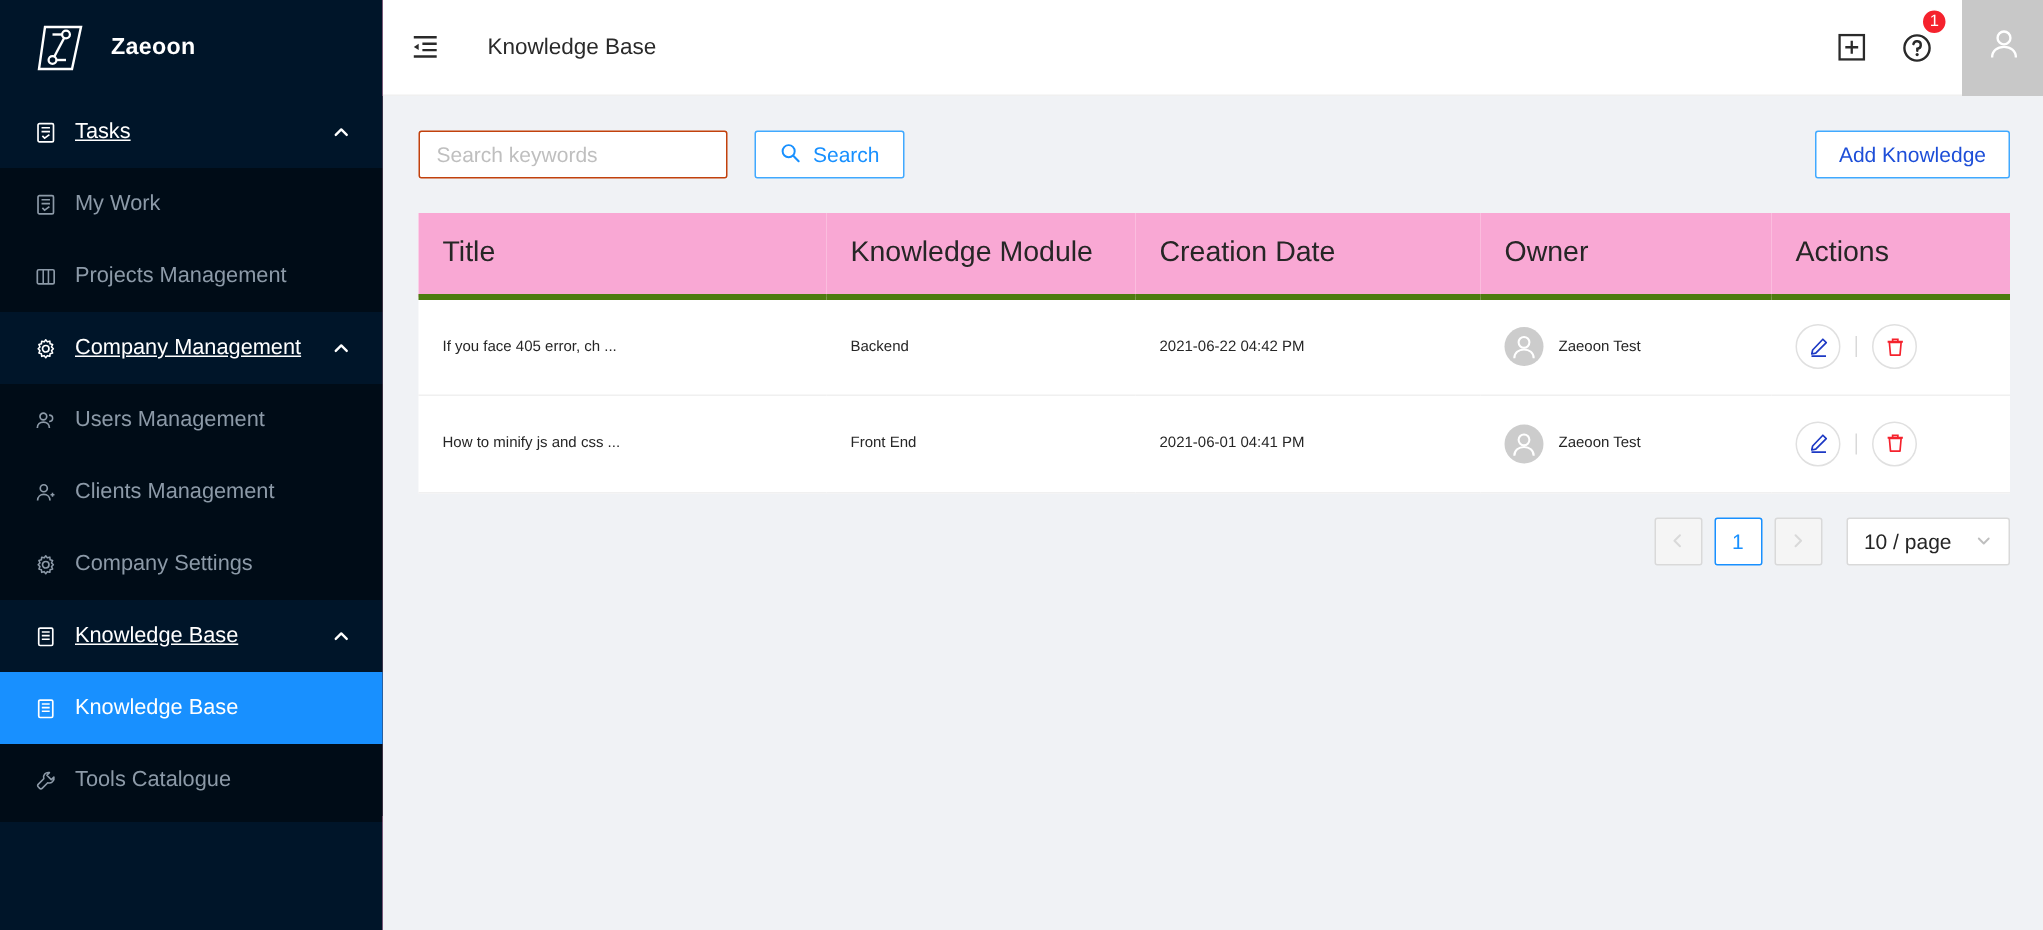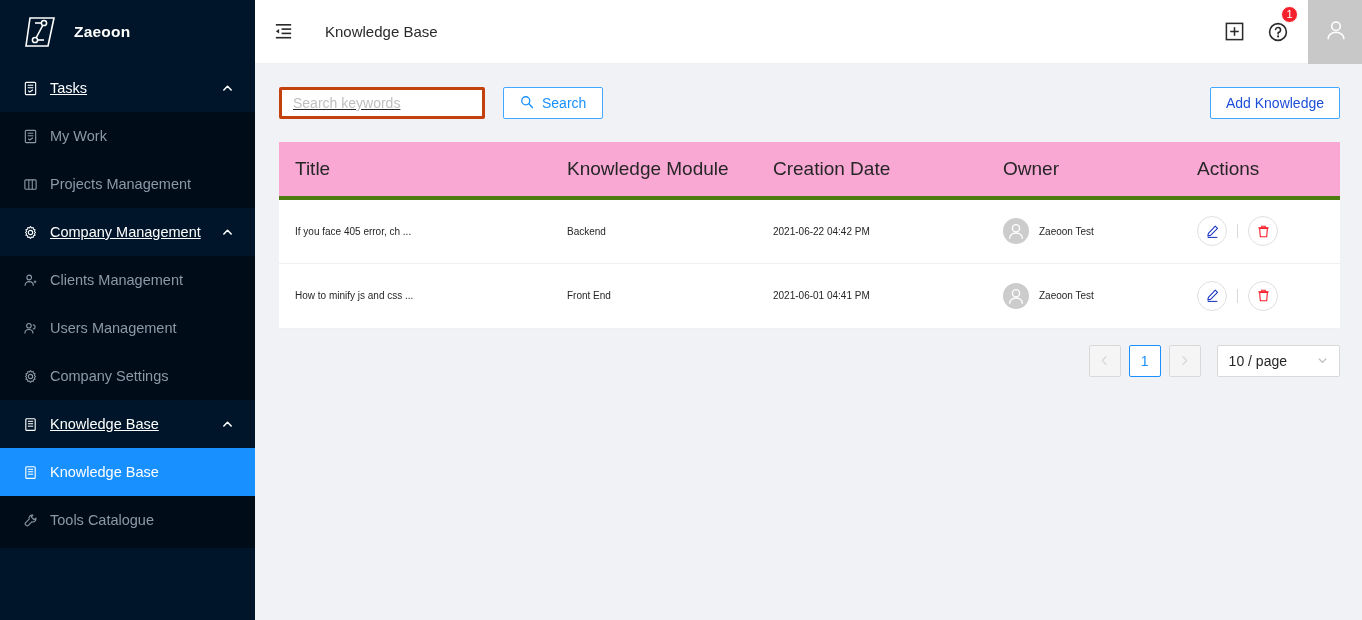--- a/index.html
+++ b/index.html
@@ -96,26 +96,25 @@
     cursor: pointer; margin-left: 8px;
   }
 
   
   .content { flex: 1 1 auto; padding: 0 24px; overflow: hidden; }
   .toolbar {
     height: 78px; display: flex; align-items: center; gap: 18px;
   }
   .search-input {
     width: 206px; height: 32px;
-    border: 3px solid #c2410c; border-radius: 2px;
+    border: 1px solid #c2410c; border-radius: 2px;
     background: #fff; padding: 0 11px;
     font-size: 14px; color: #262626;
     font-family: "Liberation Sans", sans-serif;
     outline: none;
-    text-decoration: underline;
   }
   .search-input::placeholder { color: #bfbfbf; }
   .btn-search {
     height: 32px; padding: 0 16px;
     border: 1px solid #40a9ff; border-radius: 2px;
     background: #fff; color: #1890ff; font-size: 14px;
     display: inline-flex; align-items: center; gap: 8px;
     cursor: pointer; font-family: "Liberation Sans", sans-serif;
   }
   .toolbar-spacer { flex: 1 1 auto; }
@@ -172,21 +171,21 @@
     border-radius: 2px; background: #fff;
     display: inline-flex; align-items: center; justify-content: center;
     font-size: 14px; color: #262626; cursor: pointer;
     font-family: "Liberation Sans", sans-serif; padding: 0 6px;
   }
   .pg-btn.disabled { color: #d9d9d9; background: #f5f5f5; cursor: not-allowed; }
   .pg-btn.active { border-color: #1890ff; color: #1890ff; }
   .pg-select {
     height: 32px; border: 1px solid #d9d9d9; border-radius: 2px;
     background: #fff; display: inline-flex; align-items: center;
-    gap: 30px; padding: 0 11px; font-size: 14px; color: #262626;
+    gap: 16px; padding: 0 11px; font-size: 14px; color: #262626;
     cursor: pointer; margin-left: 8px;
   }
 </style>
 </head>
 <body>
 
 <div class="app">
 
   <aside class="sidebar">
 
@@ -257,37 +256,37 @@
         <span class="chev">
           <svg viewBox="0 0 12 12" width="11" height="11">
             <path d="M2 7.6 L6 3.6 L10 7.6" fill="none" stroke="#ffffff" stroke-width="1.7" stroke-linecap="round" stroke-linejoin="round"></path>
           </svg>
         </span>
       </div>
       <div class="sub-list">
         <div class="sub-item">
           <span class="sicon">
             <svg viewBox="0 0 16 16" width="15" height="15">
+              <circle cx="6.3" cy="5" r="2.4" fill="none" stroke="#8c9aa8" stroke-width="1.2"></circle>
+              <path d="M2 13.2 c0-2.6 1.9-4.2 4.3-4.2 s4.3 1.6 4.3 4.2" fill="none" stroke="#8c9aa8" stroke-width="1.2"></path>
+              <path d="M10.4 4 c1.5 0 2.5 1 2.5 2.3 s-1 2.3-2.5 2.3" fill="none" stroke="#8c9aa8" stroke-width="1.1"></path>
+            </svg>
+          </span>
+          <span>Users Management</span>
+        </div>
+        <div class="sub-item">
+          <span class="sicon">
+            <svg viewBox="0 0 16 16" width="15" height="15">
               <circle cx="6.6" cy="4.8" r="2.5" fill="none" stroke="#8c9aa8" stroke-width="1.2"></circle>
               <path d="M2.2 13.5 c0-2.7 2-4.3 4.4-4.3 s4.4 1.6 4.4 4.3" fill="none" stroke="#8c9aa8" stroke-width="1.2"></path>
               <line x1="11.4" y1="9.4" x2="14.2" y2="9.4" stroke="#8c9aa8" stroke-width="1.1"></line>
               <line x1="12.8" y1="8" x2="12.8" y2="10.8" stroke="#8c9aa8" stroke-width="1.1"></line>
             </svg>
           </span>
           <span>Clients Management</span>
-        </div>
-        <div class="sub-item">
-          <span class="sicon">
-            <svg viewBox="0 0 16 16" width="15" height="15">
-              <circle cx="6.3" cy="5" r="2.4" fill="none" stroke="#8c9aa8" stroke-width="1.2"></circle>
-              <path d="M2 13.2 c0-2.6 1.9-4.2 4.3-4.2 s4.3 1.6 4.3 4.2" fill="none" stroke="#8c9aa8" stroke-width="1.2"></path>
-              <path d="M10.4 4 c1.5 0 2.5 1 2.5 2.3 s-1 2.3-2.5 2.3" fill="none" stroke="#8c9aa8" stroke-width="1.1"></path>
-            </svg>
-          </span>
-          <span>Users Management</span>
         </div>
         <div class="sub-item">
           <span class="sicon">
             <svg viewBox="0 0 16 16" width="15" height="15">
               <circle cx="8" cy="8" r="2.3" fill="none" stroke="#8c9aa8" stroke-width="1.2"></circle>
               <path d="M8 1.6 L9.1 3.1 L10.9 2.6 L11.1 4.5 L12.9 5 L12.1 6.7 L13.4 8 L12.1 9.3 L12.9 11 L11.1 11.5 L10.9 13.4 L9.1 12.9 L8 14.4 L6.9 12.9 L5.1 13.4 L4.9 11.5 L3.1 11 L3.9 9.3 L2.6 8 L3.9 6.7 L3.1 5 L4.9 4.5 L5.1 2.6 L6.9 3.1 Z" fill="none" stroke="#8c9aa8" stroke-width="1.1" stroke-linejoin="round"></path>
             </svg>
           </span>
           <span>Company Settings</span>
         </div>

